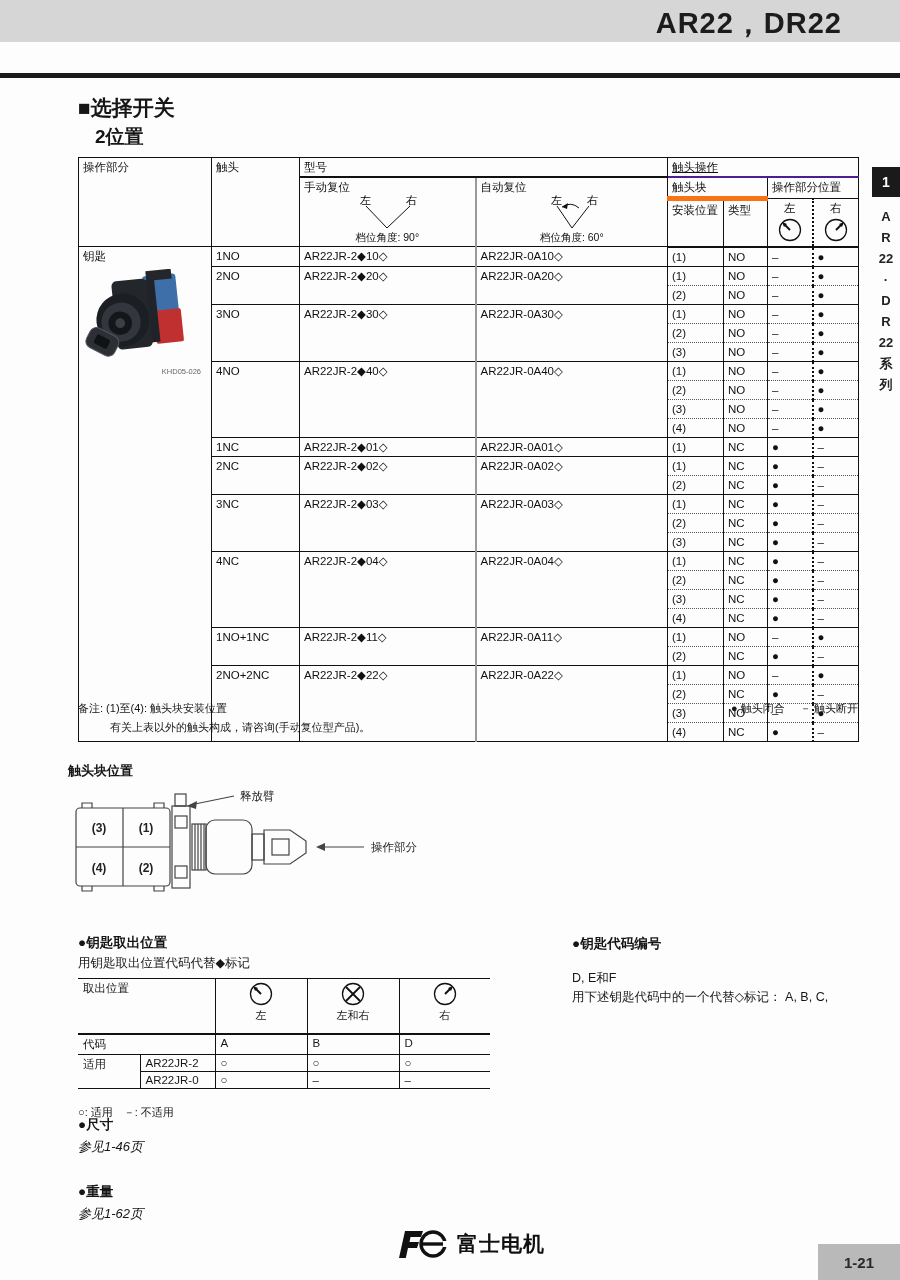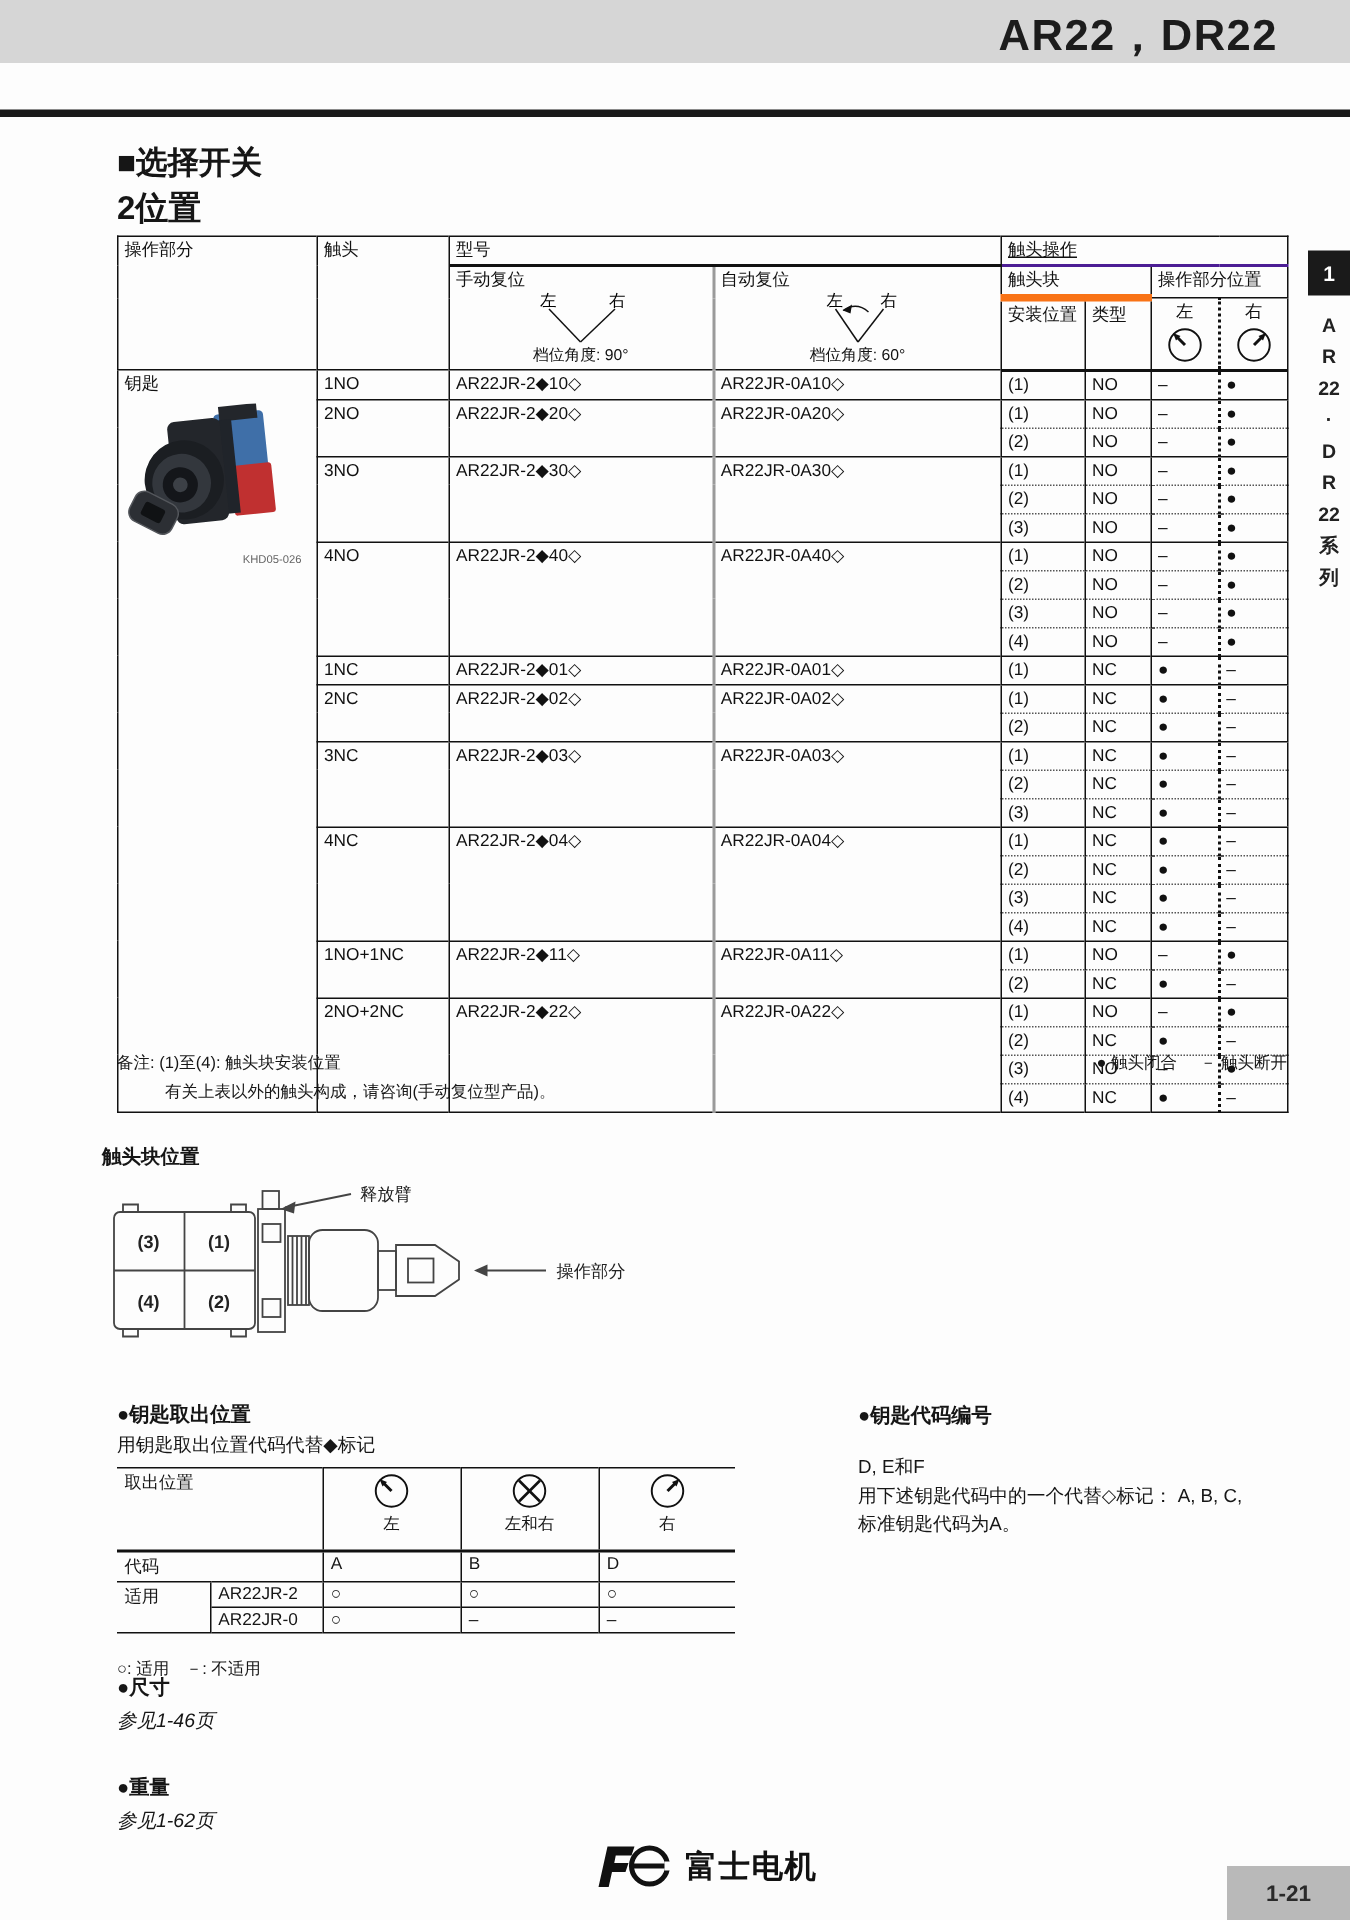--- a/index.html
+++ b/index.html
@@ -1,25 +1,25 @@
 <!DOCTYPE html>
 <html><head>
 <meta charset="utf-8">
 <style>
   html,body{margin:0;padding:0;background:#fff;}
   #page{position:relative;width:900px;height:1280px;background:#fdfdfd;overflow:hidden;
         font-family:"Liberation Sans","DejaVu Sans",sans-serif;color:#161616;}
 
   
   .top-band{position:absolute;left:0;top:0;width:900px;height:42px;background:#d6d6d6;}
-  .doc-title{position:absolute;right:48px;top:4px;font-size:29px;font-weight:600;letter-spacing:1px;color:#1c1c1c;}
+  .doc-title{position:absolute;right:58px;top:4px;font-size:29px;font-weight:600;letter-spacing:1px;color:#1c1c1c;}
   .top-rule{position:absolute;left:0;top:73px;width:900px;height:5px;background:#1a1a1a;}
 
   .sec-title{position:absolute;left:78px;top:94px;font-size:21px;font-weight:bold;}
-  .sec-sub{position:absolute;left:78px;top:124px;font-size:22px;font-weight:bold;}
+  .sec-sub{position:absolute;left:95px;top:124px;font-size:19px;font-weight:bold;}
 
   
   .side-tab{position:absolute;left:872px;top:167px;width:28px;height:30px;background:#1a1a1a;
             color:#fff;font-size:14px;font-weight:bold;display:flex;align-items:center;justify-content:center;}
   .side-vert{position:absolute;left:872px;top:206px;width:28px;text-align:center;
              font-size:13px;font-weight:bold;line-height:21px;color:#222;}
 
   
   #main-table{position:absolute;left:78px;top:157px;width:780px;border-collapse:collapse;
               table-layout:fixed;font-size:11.5px;line-height:14px;color:#111;
@@ -526,21 +526,20 @@
       </tr>
     </tbody>
       </table>
     <div class="keyrem-legend">○: 适用　－: 不适用</div>
   </div>
 
   <div class="keycode">
     <div class="keycode-title">●钥匙代码编号</div>
     <div>D, E和F</div>
     <div>用下述钥匙代码中的一个代替◇标记： A, B, C,</div>
-    <div>标准钥匙代码为A。</div>
   </div>
 
   <div class="refblock" id="dims">
     <div class="rb-title">●尺寸</div>
     <div class="rb-ref">参见1-46页</div>
   </div>
   <div class="refblock" id="weight">
     <div class="rb-title">●重量</div>
     <div class="rb-ref">参见1-62页</div>
   </div>

